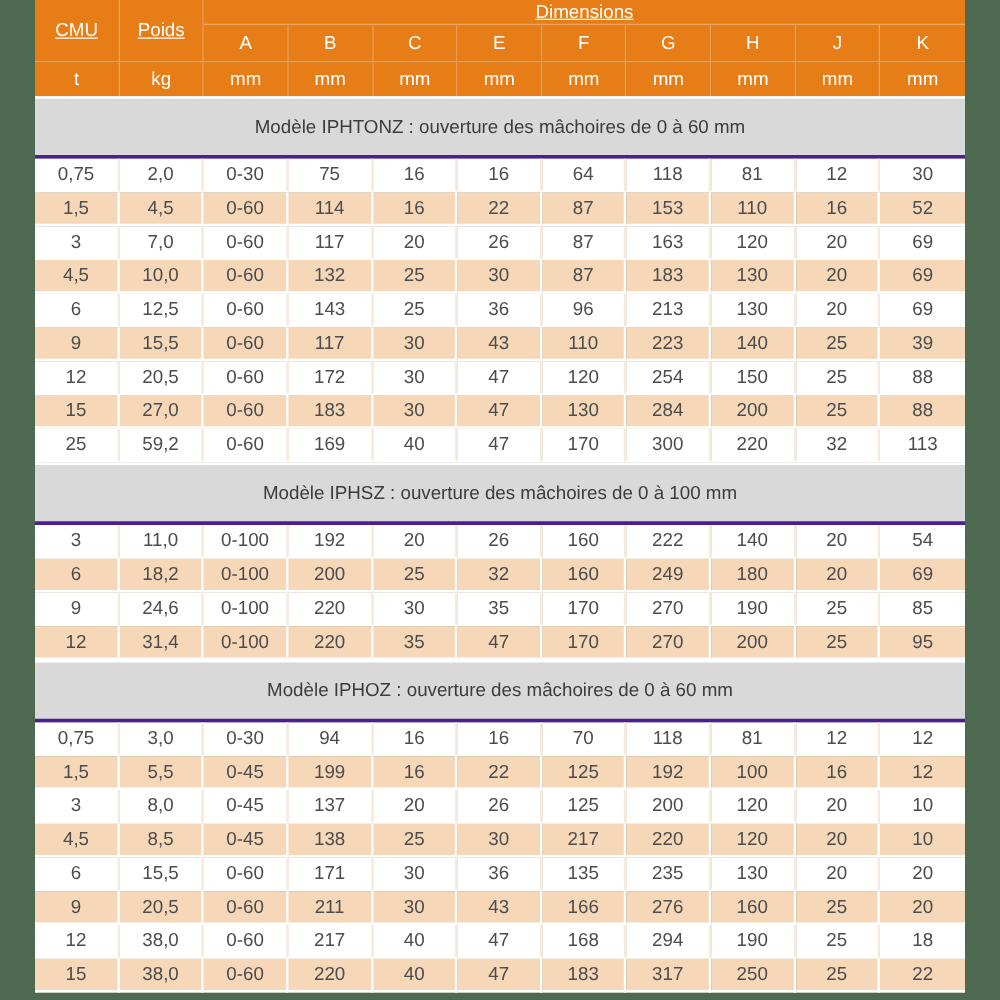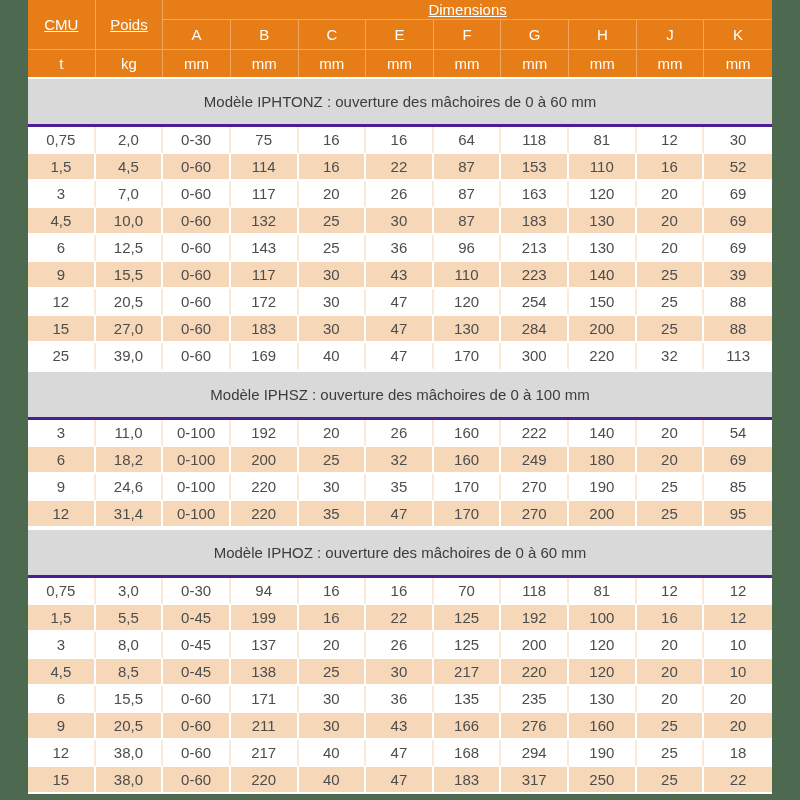--- a/index.html
+++ b/index.html
@@ -222,21 +222,21 @@
           <td class="data">30</td>
           <td class="data">47</td>
           <td class="data">130</td>
           <td class="data">284</td>
           <td class="data">200</td>
           <td class="data">25</td>
           <td class="data">88</td>
         </tr>
         <tr class="row-white">
           <td class="data">25</td>
-          <td class="data">39,0</td>
+          <td class="data">59,2</td>
           <td class="data">0-60</td>
           <td class="data">169</td>
           <td class="data">40</td>
           <td class="data">47</td>
           <td class="data">170</td>
           <td class="data">300</td>
           <td class="data">220</td>
           <td class="data">32</td>
           <td class="data">113</td>
         </tr>

